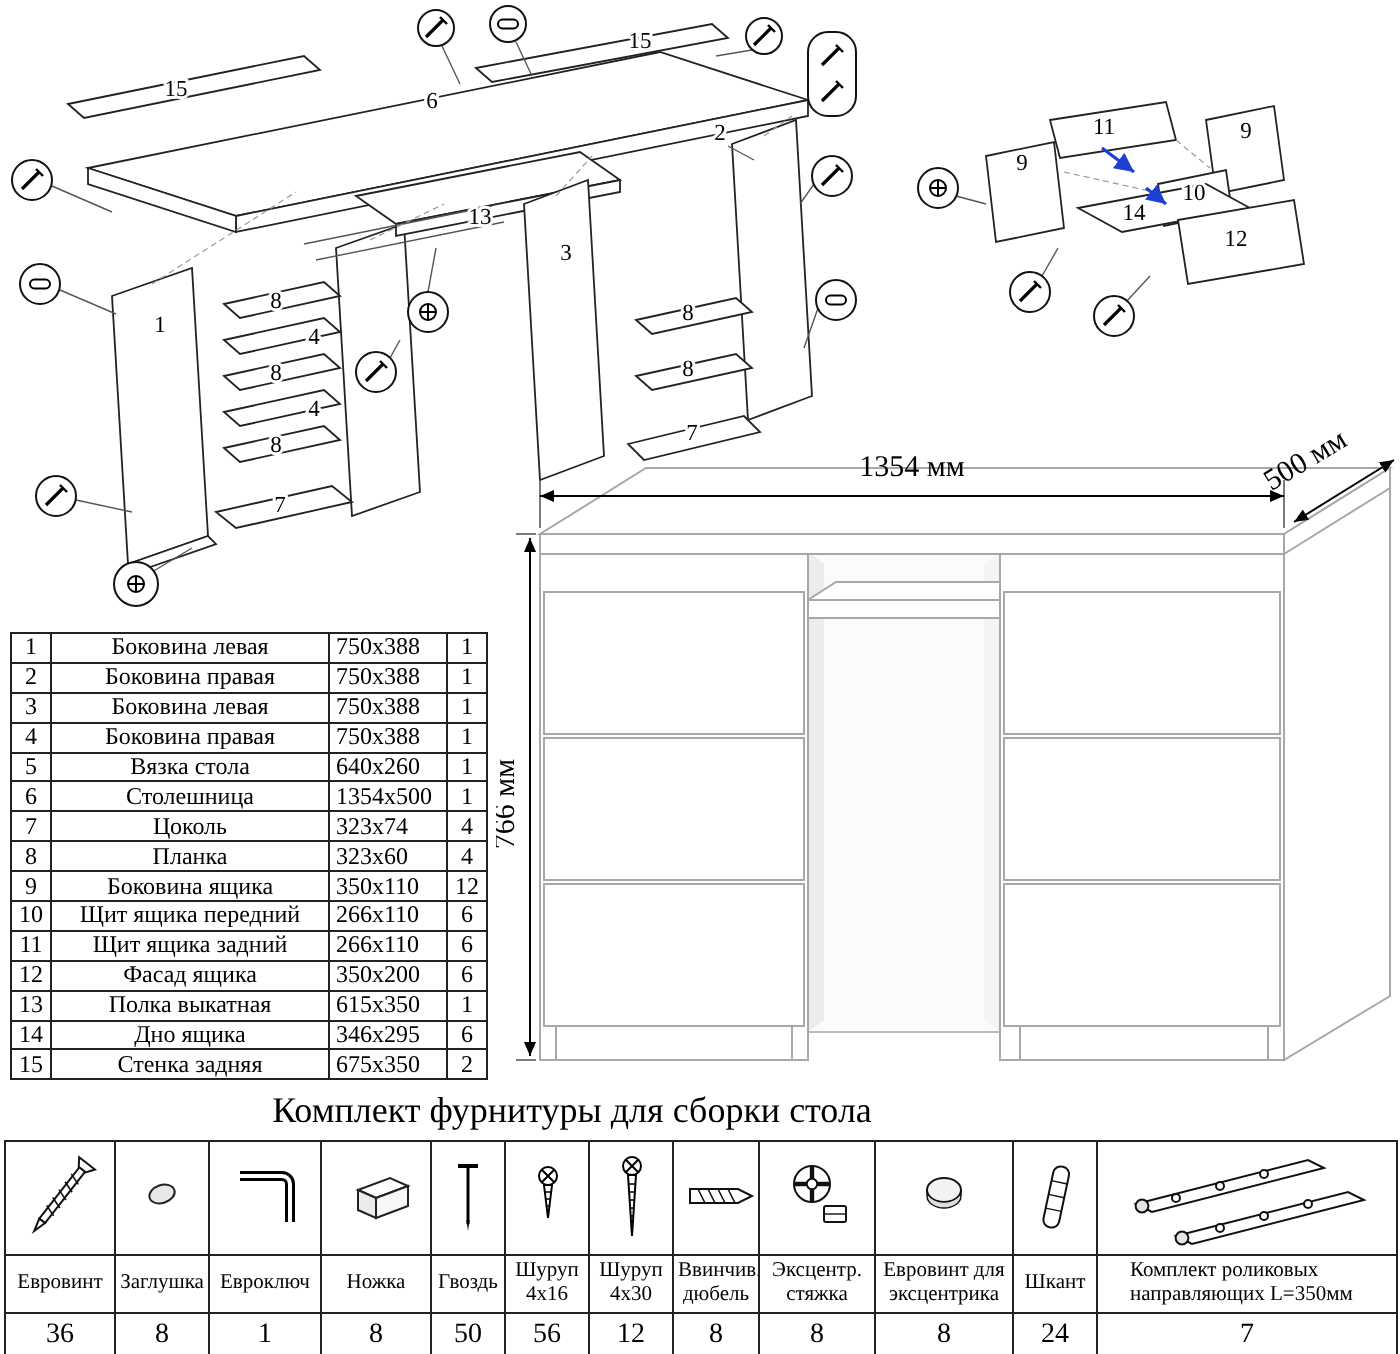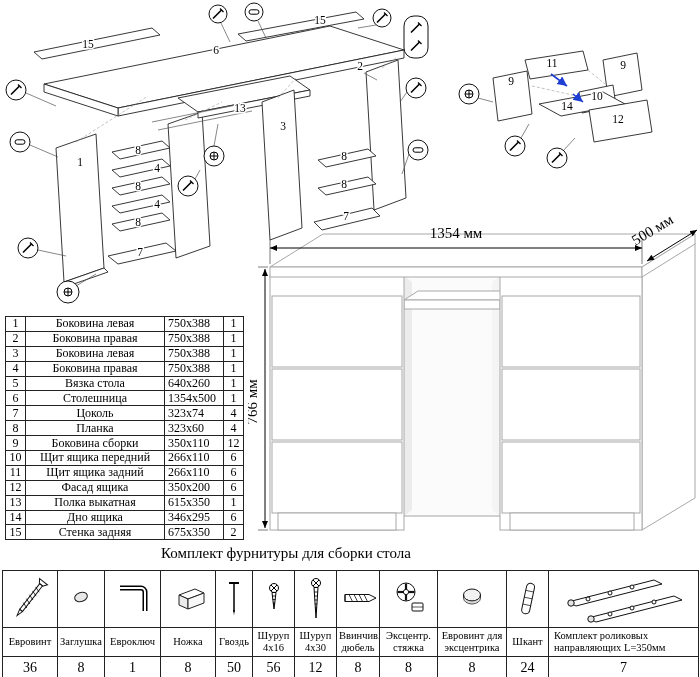--- a/index.html
+++ b/index.html
@@ -26,29 +26,29 @@
   
   .parts-table{position:absolute;left:5px;top:316px;border-collapse:collapse}
   .parts-table td{border:1px solid #222;font-size:12px;line-height:13px;height:13.9px;
                   padding:0 3px;white-space:nowrap;color:#000}
   .parts-table td.c0,.parts-table td.c3{text-align:center;min-width:13px}
   .parts-table td.c1{min-width:132px;text-align:center}
   .parts-table td.c2{text-align:left;min-width:52px}
 
   
   .hw-title{position:absolute;left:0;top:545px;width:572px;text-align:center;
-            font-size:15px;color:#000}
+            font-size:18px;color:#000}
   .hw-table{position:absolute;left:2px;top:570px;border-collapse:collapse;
             table-layout:fixed;width:696px}
   .hw-table td{border:1px solid #222;text-align:center;vertical-align:middle;
                overflow:hidden;color:#000;padding:0}
   .hw-icons td{height:56px}
   .hw-icons svg{display:inline-block;vertical-align:middle}
   .hw-labels td{height:28px;font-size:10.5px;line-height:12px;padding:0 2px}
-  .hw-labels td.left{text-align:left;padding-left:5px}
+  .hw-labels td.left{text-align:left;padding-left:16px}
   .hw-qty td{height:21px;font-size:14px}
 </style>
 </head>
 <body>
 
 <div id="page">
 
   <svg id="main-exploded" width="445" height="310" viewBox="0 0 445 310">
     <defs>
       <g id="gScr">
@@ -294,21 +294,21 @@
           <td class="c3">4</td>
         </tr>
         <tr>
           <td class="c0">8</td>
           <td class="c1">Планка</td>
           <td class="c2">323x60</td>
           <td class="c3">4</td>
         </tr>
         <tr>
           <td class="c0">9</td>
-          <td class="c1">Боковина сборки</td>
+          <td class="c1">Боковина ящика</td>
           <td class="c2">350x110</td>
           <td class="c3">12</td>
         </tr>
         <tr>
           <td class="c0">10</td>
           <td class="c1">Щит ящика передний</td>
           <td class="c2">266x110</td>
           <td class="c3">6</td>
         </tr>
         <tr>

